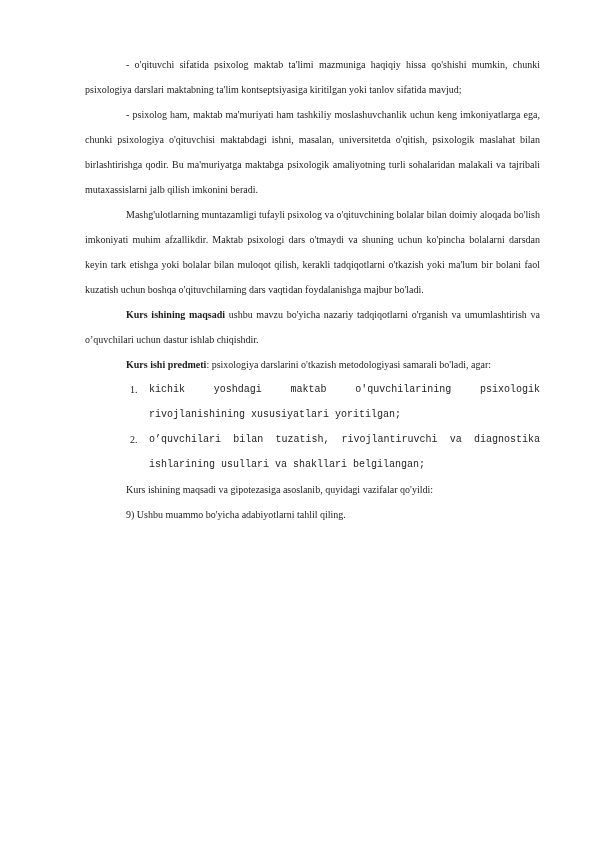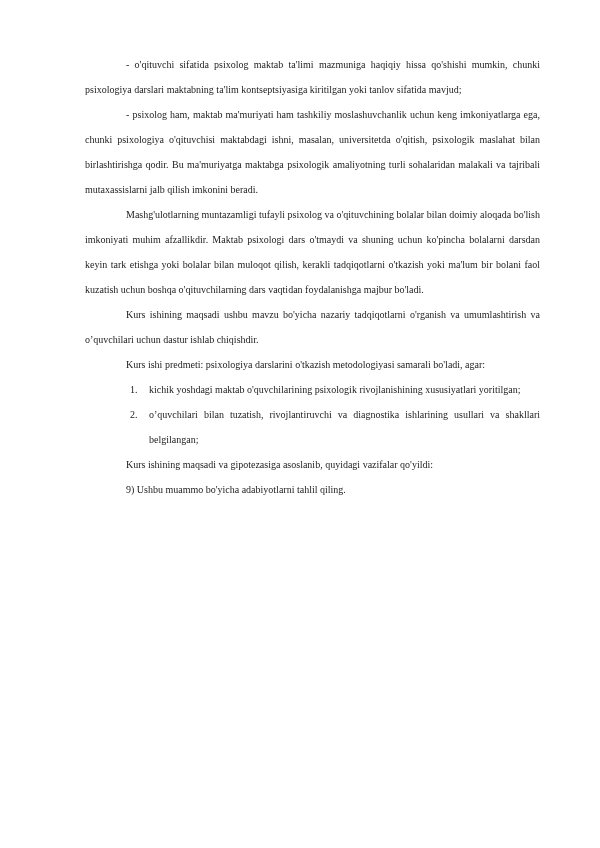--- a/index.html
+++ b/index.html
@@ -19,33 +19,34 @@
     font-size: 10px;
     line-height: 25px;
     color: #1c1c1c;
   }
   .para {
     margin: 0;
     text-align: justify;
     text-indent: 41px;
   }
   .para b {
-    font-weight: normal;
+    font-weight: bold;
   }
   .num-item {
     display: flex;
     margin-left: 45px;
   }
   .num-item .marker {
     flex: none;
     width: 19px;
   }
   .num-item .item-text {
     flex: 1;
     text-align: justify;
+    font-family: Liberation Mono, monospace;
   }
 </style>
 </head>
 <body>
 
 <div class="page">
 
   <p class="para">- o'qituvchi sifatida psixolog maktab ta'limi mazmuniga haqiqiy hissa qo'shishi mumkin, chunki psixologiya darslari maktabning ta'lim kontseptsiyasiga kiritilgan yoki tanlov sifatida mavjud;</p>
 
   <p class="para">- psixolog ham, maktab ma'muriyati ham tashkiliy moslashuvchanlik uchun keng imkoniyatlarga ega, chunki psixologiya o'qituvchisi maktabdagi ishni, masalan, universitetda o'qitish, psixologik maslahat bilan birlashtirishga qodir. Bu ma'muriyatga maktabga psixologik amaliyotning turli sohalaridan malakali va tajribali mutaxassislarni jalb qilish imkonini beradi.</p>

